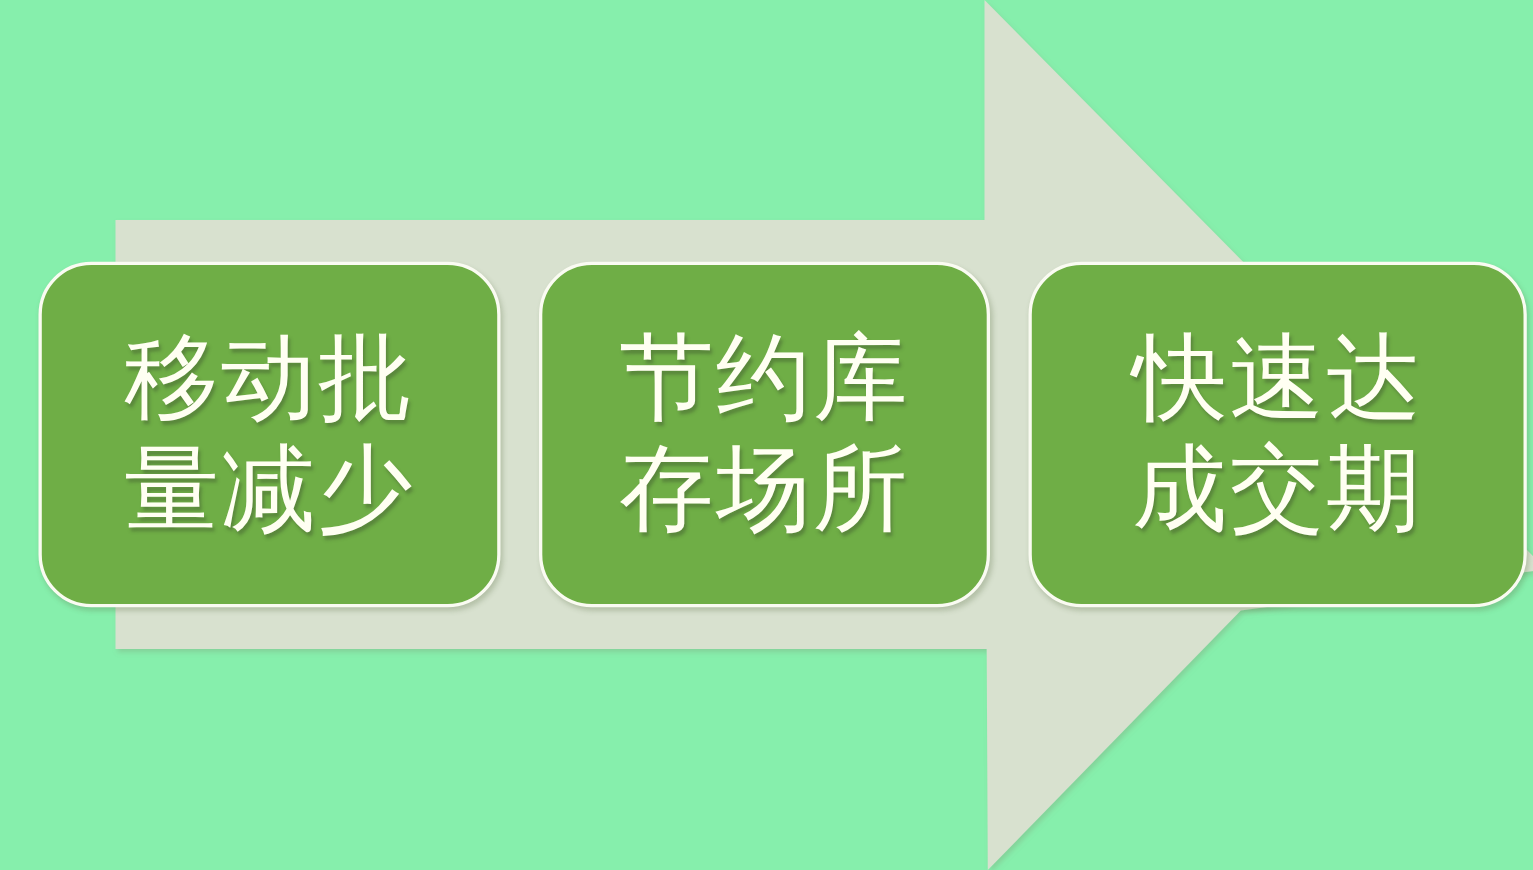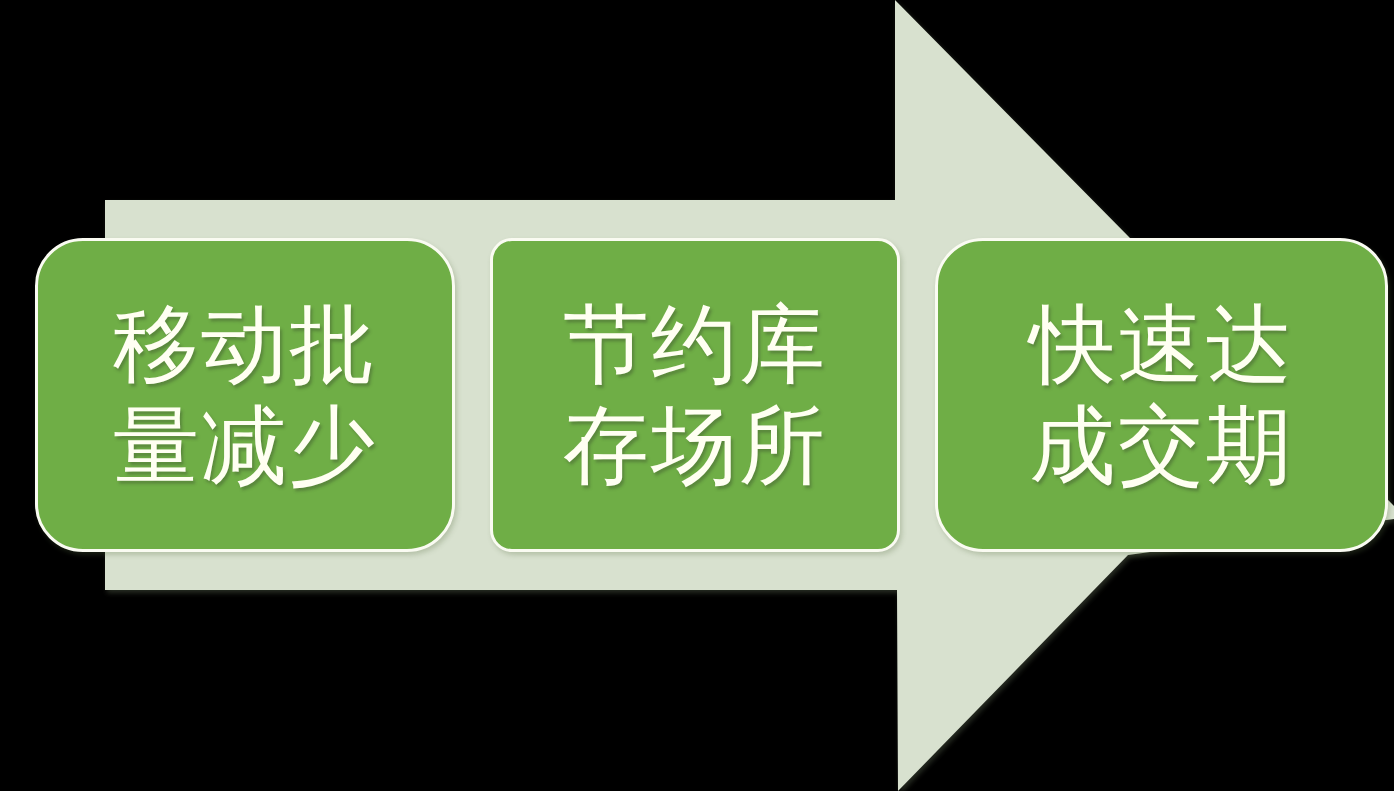--- a/index.html
+++ b/index.html
@@ -7,21 +7,21 @@
     padding: 0;
     background: #ffffff;
   }
   body {
     font-family: "DejaVu Serif", "Liberation Serif", serif;
   }
   #canvas {
     position: relative;
     width: 1394px;
     height: 791px;
-    background: #000000;
+    background: #86efac;
     overflow: hidden;
   }
   #arrow-svg {
     position: absolute;
     left: 0;
     top: 0;
     width: 1394px;
     height: 791px;
     display: block;
   }
@@ -38,21 +38,21 @@
     background: #6FAE46;
     border: 3px solid #FAFBF2;
     border-radius: 48px;
     display: flex;
     flex-direction: column;
     align-items: center;
     justify-content: center;
     box-shadow: 2px 3px 5px rgba(90, 110, 70, 0.28);
   }
   .step-box.b1 { left: 35px;  top: 238px; width: 420px; height: 314px; }
-  .step-box.b2 { left: 490px; top: 238px; width: 410px; height: 314px; border-radius: 22px; }
+  .step-box.b2 { left: 490px; top: 238px; width: 410px; height: 314px; }
   .step-box.b3 { left: 935px; top: 238px; width: 453px; height: 314px; }
 
   .box-text {
     color: #FFFFF2;
     font-family: "DejaVu Serif", "Liberation Serif", serif;
     font-size: 86px;
     line-height: 1.18;
     font-weight: 400;
     letter-spacing: 2px;
     text-align: center;

